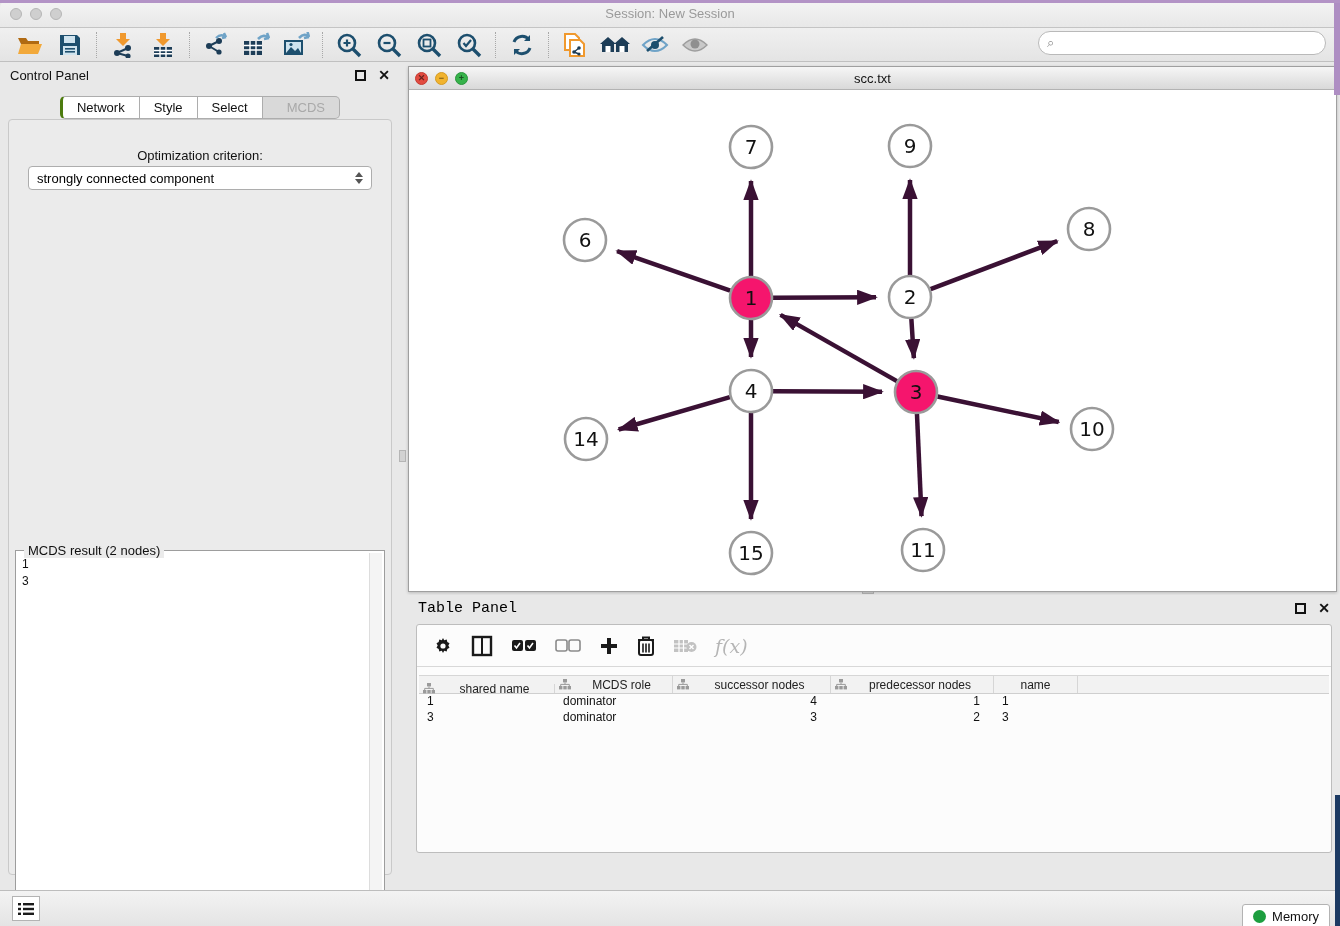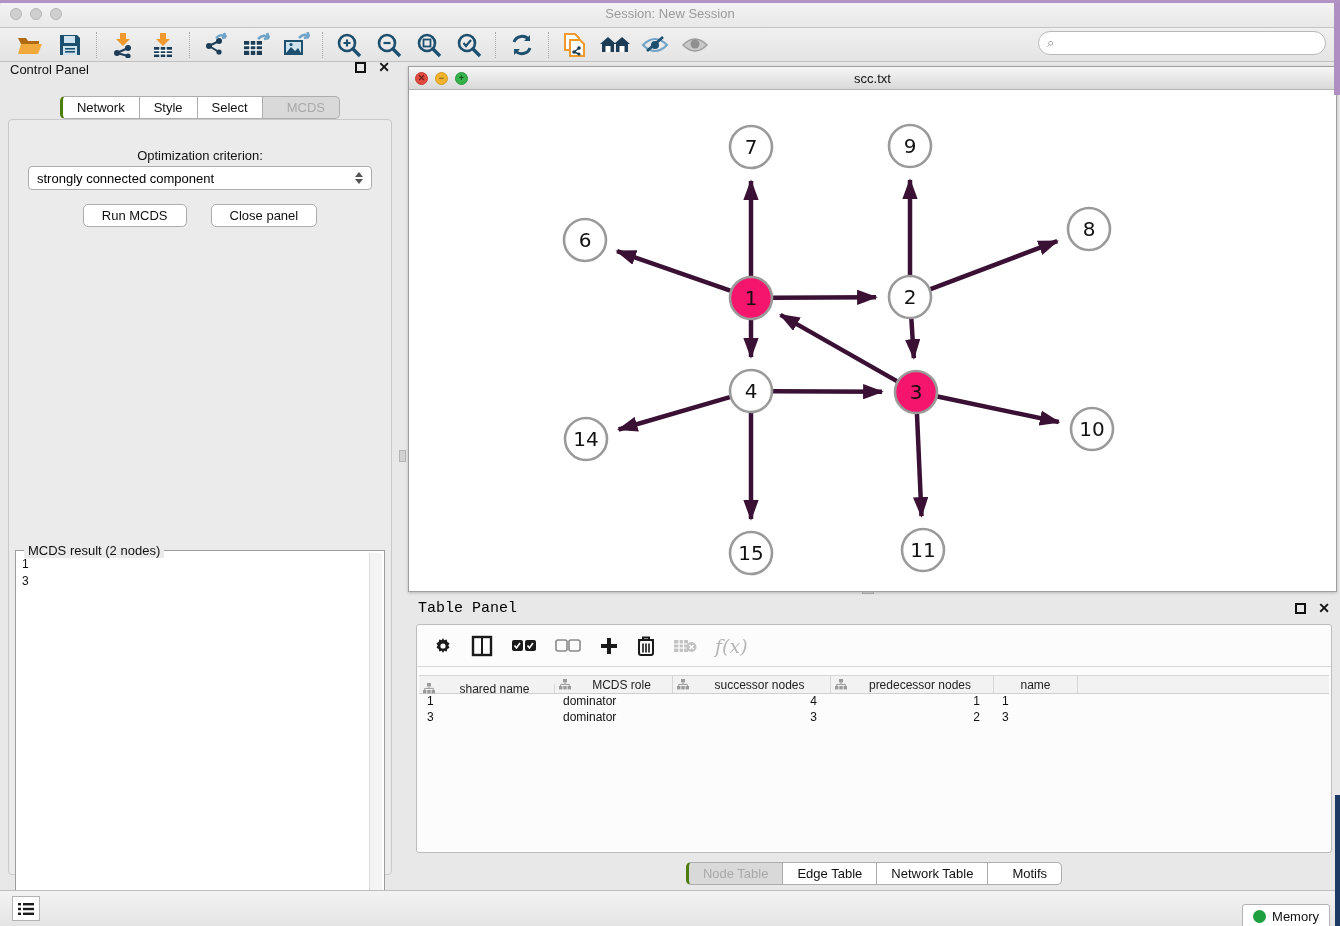--- a/index.html
+++ b/index.html
@@ -25,21 +25,21 @@
     display:flex; align-items:center; padding-left:10px; }
   .tb-btn { width:40px; height:30px; display:flex; align-items:center; justify-content:center; }
   .tb-sep { width:1px; height:26px; border-left:1px dotted #a8a8a8; margin:0 6px; }
   .searchbox { position:absolute; right:14px; top:3px; width:288px; height:24px; background:#fff;
     border:1px solid #b9b9b9; border-radius:12px; display:flex; align-items:center; padding-left:8px; }
   .searchbox .mag { color:#8a8a8a; font-size:13px; }
   .searchbox input { border:none; outline:none; background:transparent; flex:1; font-size:12px; padding-left:4px; }
 
   
   .control-panel { position:absolute; left:0; top:62px; width:400px; height:820px; background:#e8e8e8; }
-  .panel-head { height:26px; display:flex; padding:0 10px; }
+  .panel-head { height:26px; display:flex; align-items:center; padding:0 10px; }
   .panel-head .ph-title { font-size:13px; color:#111; flex:1; }
   .ph-float { width:11px; height:11px; border:2px solid #111; margin-right:12px; }
   .ph-close { font-size:14px; font-weight:bold; color:#111; line-height:11px; }
   .seg { display:inline-flex; }
   .seg .seg-item { font-size:13px; padding:3px 14px; background:#fff; border:1px solid #adadad; border-left:none; color:#111; }
   .seg .seg-item:first-child { border-left:3px solid #4d7c0f; border-radius:5px 0 0 5px; }
   .seg .seg-item:last-child { border-radius:0 5px 5px 0;padding-left:24px; }
   .seg .seg-item.sel { background:#d9d9d9; color:#a9a9a9; }
   .cp-tabs { position:absolute; left:0; top:34px; width:100%; text-align:center; z-index:2; }
   .cp-body { position:absolute; left:8px; top:57px; width:384px; height:756px;
@@ -274,24 +274,20 @@
       </span></div>
   <div class="cp-body">
     <div class="opt-label">Optimization criterion:</div>
     <div class="dropdown">
       <span class="dd-label">strongly connected component</span>
       <span class="dd-arrows">
           <i class="dd-up"></i>
           <i class="dd-down"></i>
         </span>
     </div>
-    <div class="cp-buttons">
-      <button class="btn">Run MCDS</button>
-      <button class="btn">Close panel</button>
-    </div>
     <div class="mcds-box">
       <div class="mcds-legend">MCDS result (2 nodes)</div>
       <div class="mcds-text" id="mcds-text">1
 3</div>
       <div class="mcds-scroll"></div>
     </div>
   </div>
 </div>
 
 <div class="splitter-dot" style="left:399px; top:450px;"></div>
@@ -501,26 +497,20 @@
           <div class="tbl-row">
             <div class="td" style="width: 136px; text-align: left; padding: 0px 0px 0px 8px;">3</div>
             <div class="td" style="width: 118px; text-align: left; padding: 0px 0px 0px 8px;">dominator</div>
             <div class="td" style="width: 158px; text-align: right; padding: 0px 14px 0px 0px;">3</div>
             <div class="td" style="width: 163px; text-align: right; padding: 0px 14px 0px 0px;">2</div>
             <div class="td" style="width: 84px; text-align: left; padding: 0px 0px 0px 8px;">3</div>
           </div>
         </div>
     </div>
   </div>
-  <div class="tp-tabs"><span class="seg" id="tp-tab-seg">
-        <span class="seg-item sel">Node Table</span>
-        <span class="seg-item">Edge Table</span>
-        <span class="seg-item">Network Table</span>
-        <span class="seg-item">Motifs</span>
-      </span></div>
 </div>
 
 <div class="statusbar">
   <span class="sb-left">
     <svg width="18" height="14" viewBox="0 0 18 14">
       <g fill="#1a1a1a">
           <rect x="1" y="1" width="3" height="2.4"></rect>
           <rect x="6" y="1" width="11" height="2.4"></rect>
       <rect x="1" y="5.8" width="3" height="2.4"></rect>
           <rect x="6" y="5.8" width="11" height="2.4"></rect>

